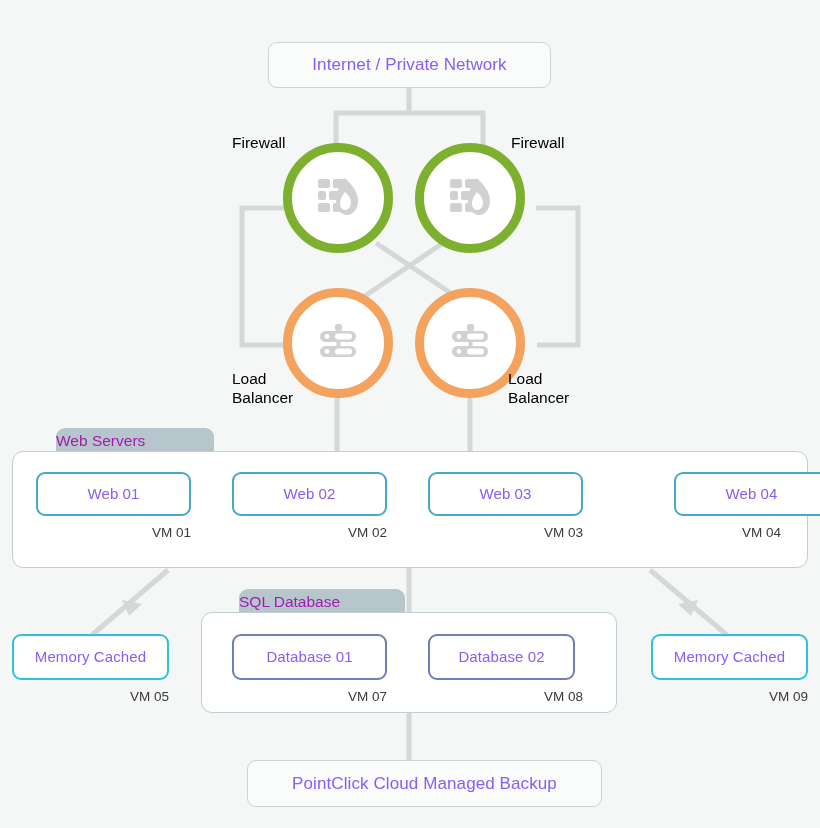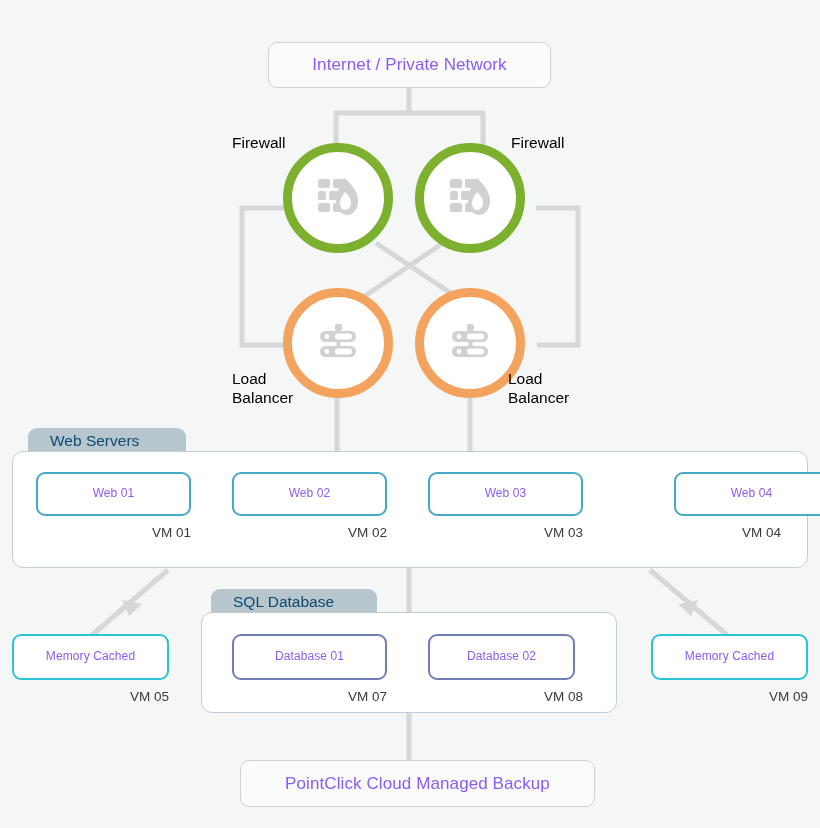--- a/index.html
+++ b/index.html
@@ -53,21 +53,21 @@
     top: 42px;
     width: 283px;
     height: 46px;
     border: 1.6px solid #ccd4d8;
     background: #fafbfb;
   }
   .net-box .node-label { font-size: 17px; }
 
   
   .backup-box {
-    left: 240px;
+    left: 247px;
     top: 760px;
     width: 355px;
     height: 47px;
     border: 1.6px solid #ccd4d8;
     background: #fafbfb;
   }
   .backup-box .node-label { font-size: 17px; }
 
   
   .appliance {
@@ -104,41 +104,41 @@
     border-radius: 11px;
     z-index: 3;
   }
   .panel-tab {
     position: absolute;
     box-sizing: border-box;
     background: #b7c5cd;
     border-radius: 9px 9px 0 0;
     display: flex;
     align-items: center;
-    padding-left: 22px;
-    color: #0c4a6e;
+    color: #a21caf;
     font-size: 15.5px;
     z-index: 2;
+    margin-left: 28px;
   }
 
   
   .vm {
     position: absolute;
     box-sizing: border-box;
     background: #ffffff;
     border-radius: 9px;
     display: flex;
     align-items: center;
     justify-content: center;
     z-index: 6;
   }
   .vm-web   { border: 2.4px solid #47a8c8; }
   .vm-db    { border: 2.4px solid #6f7fb5; }
   .vm-cache { border: 2.8px solid #2bc4d4; }
-  .vm .node-label { font-size: 12px; }
+  .vm .node-label { font-size: 15px; }
 
   .vm-tag {
     position: absolute;
     font-size: 13.5px;
     color: #3a3a3a;
     z-index: 7;
     text-align: right;
   }
 </style>
 </head>

